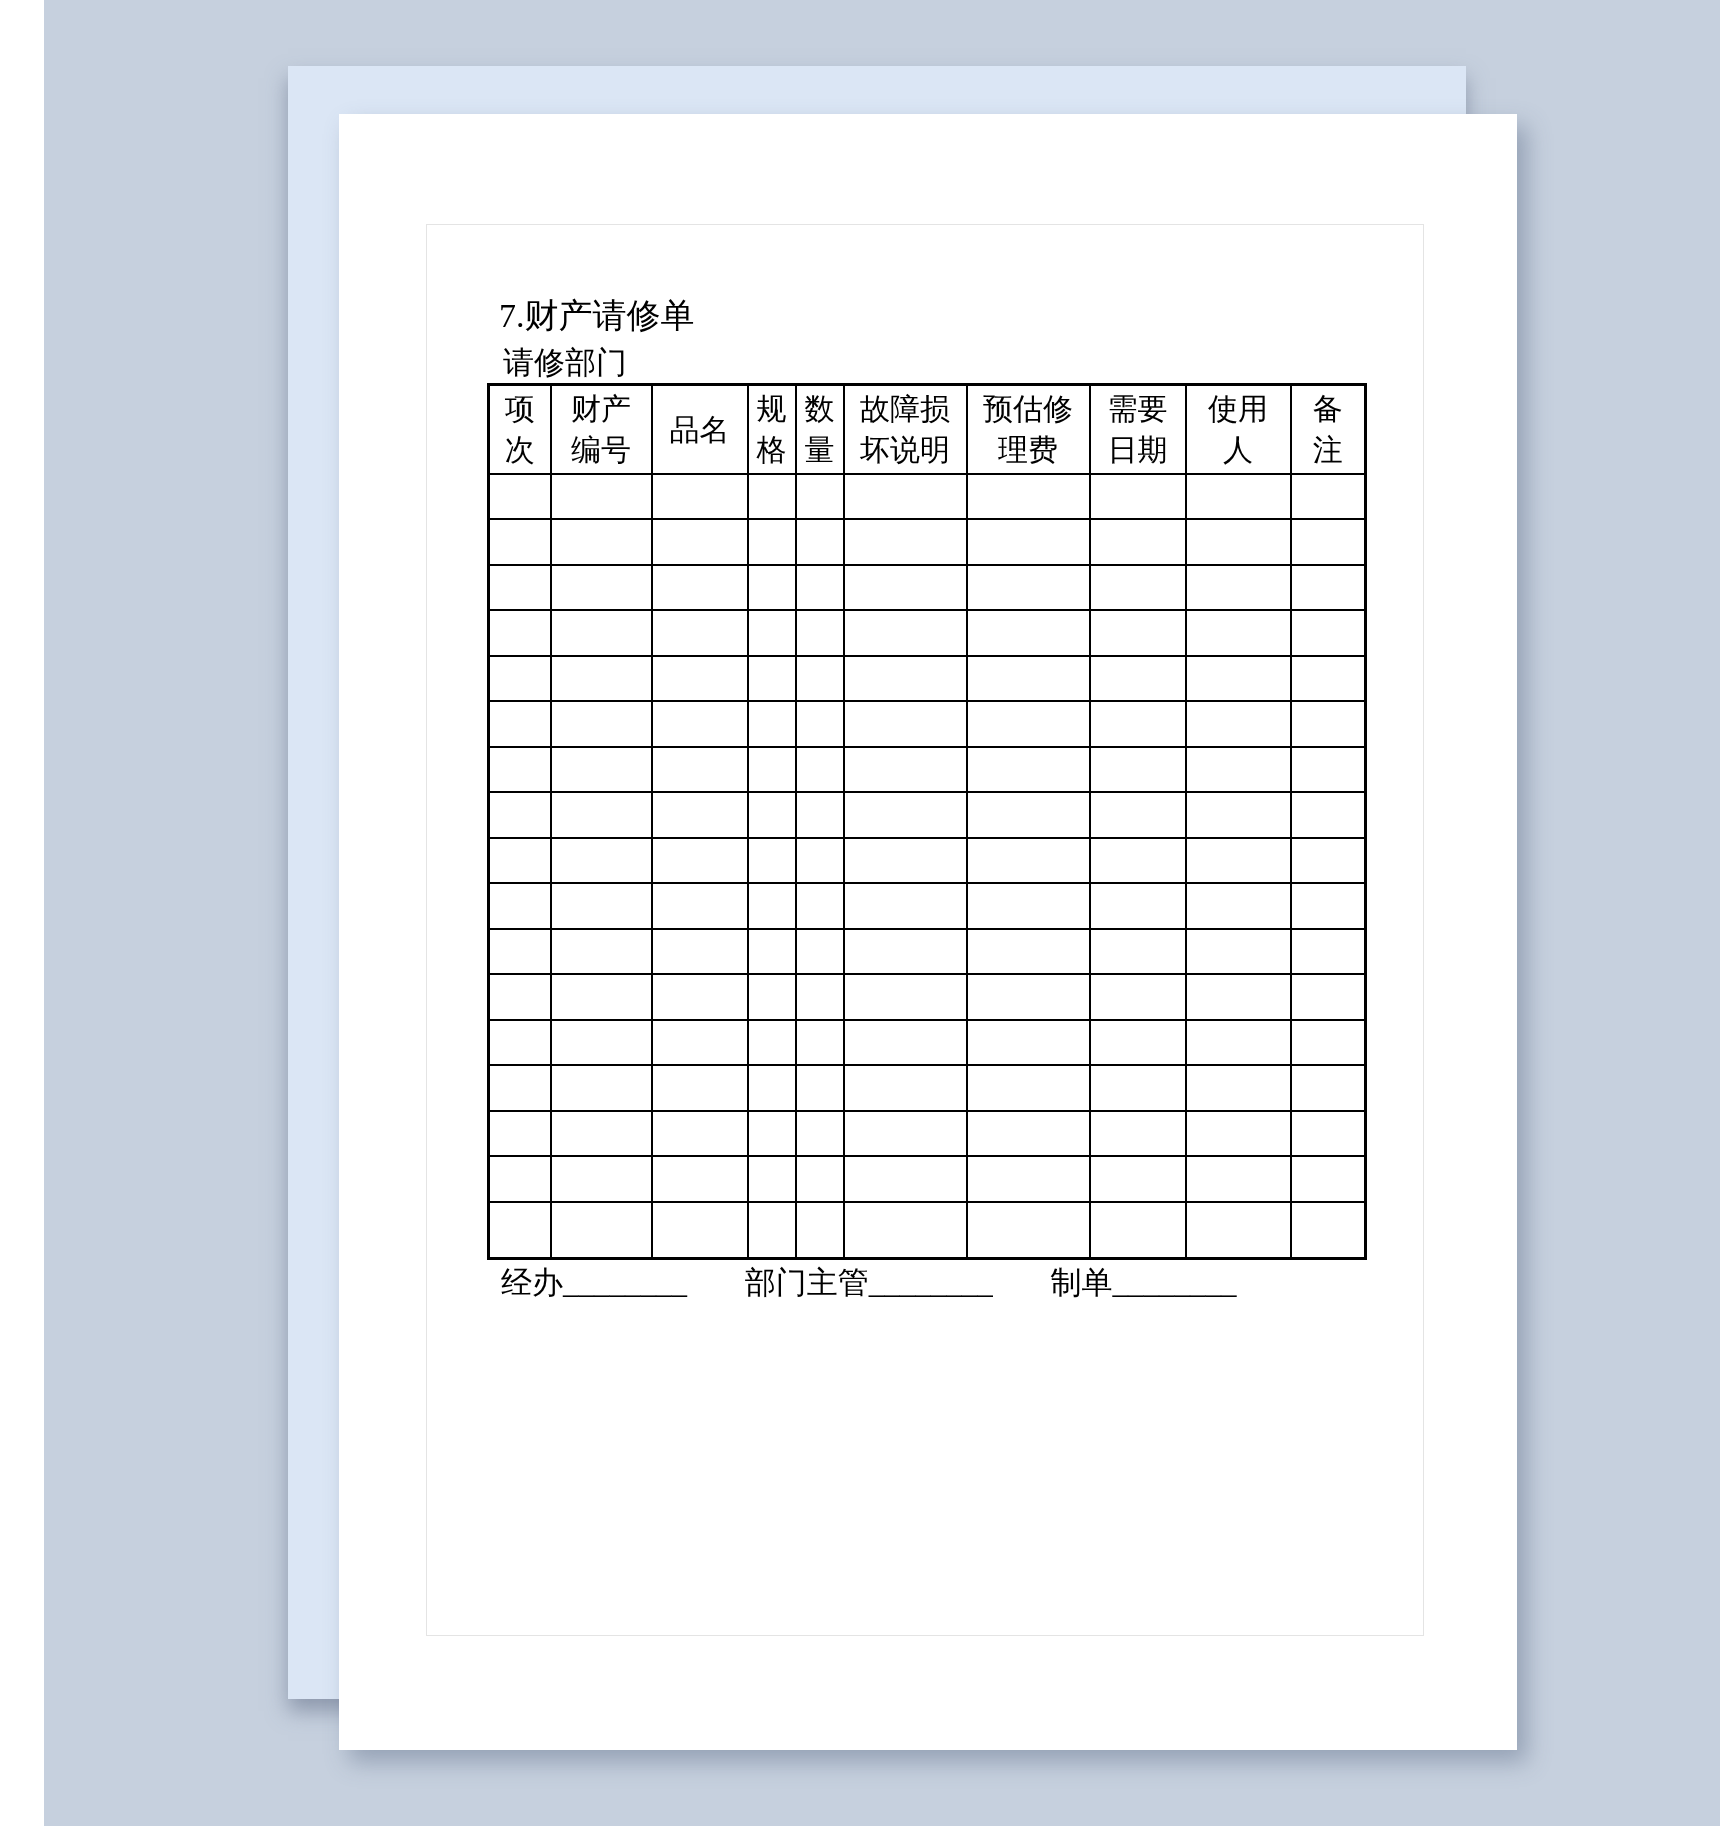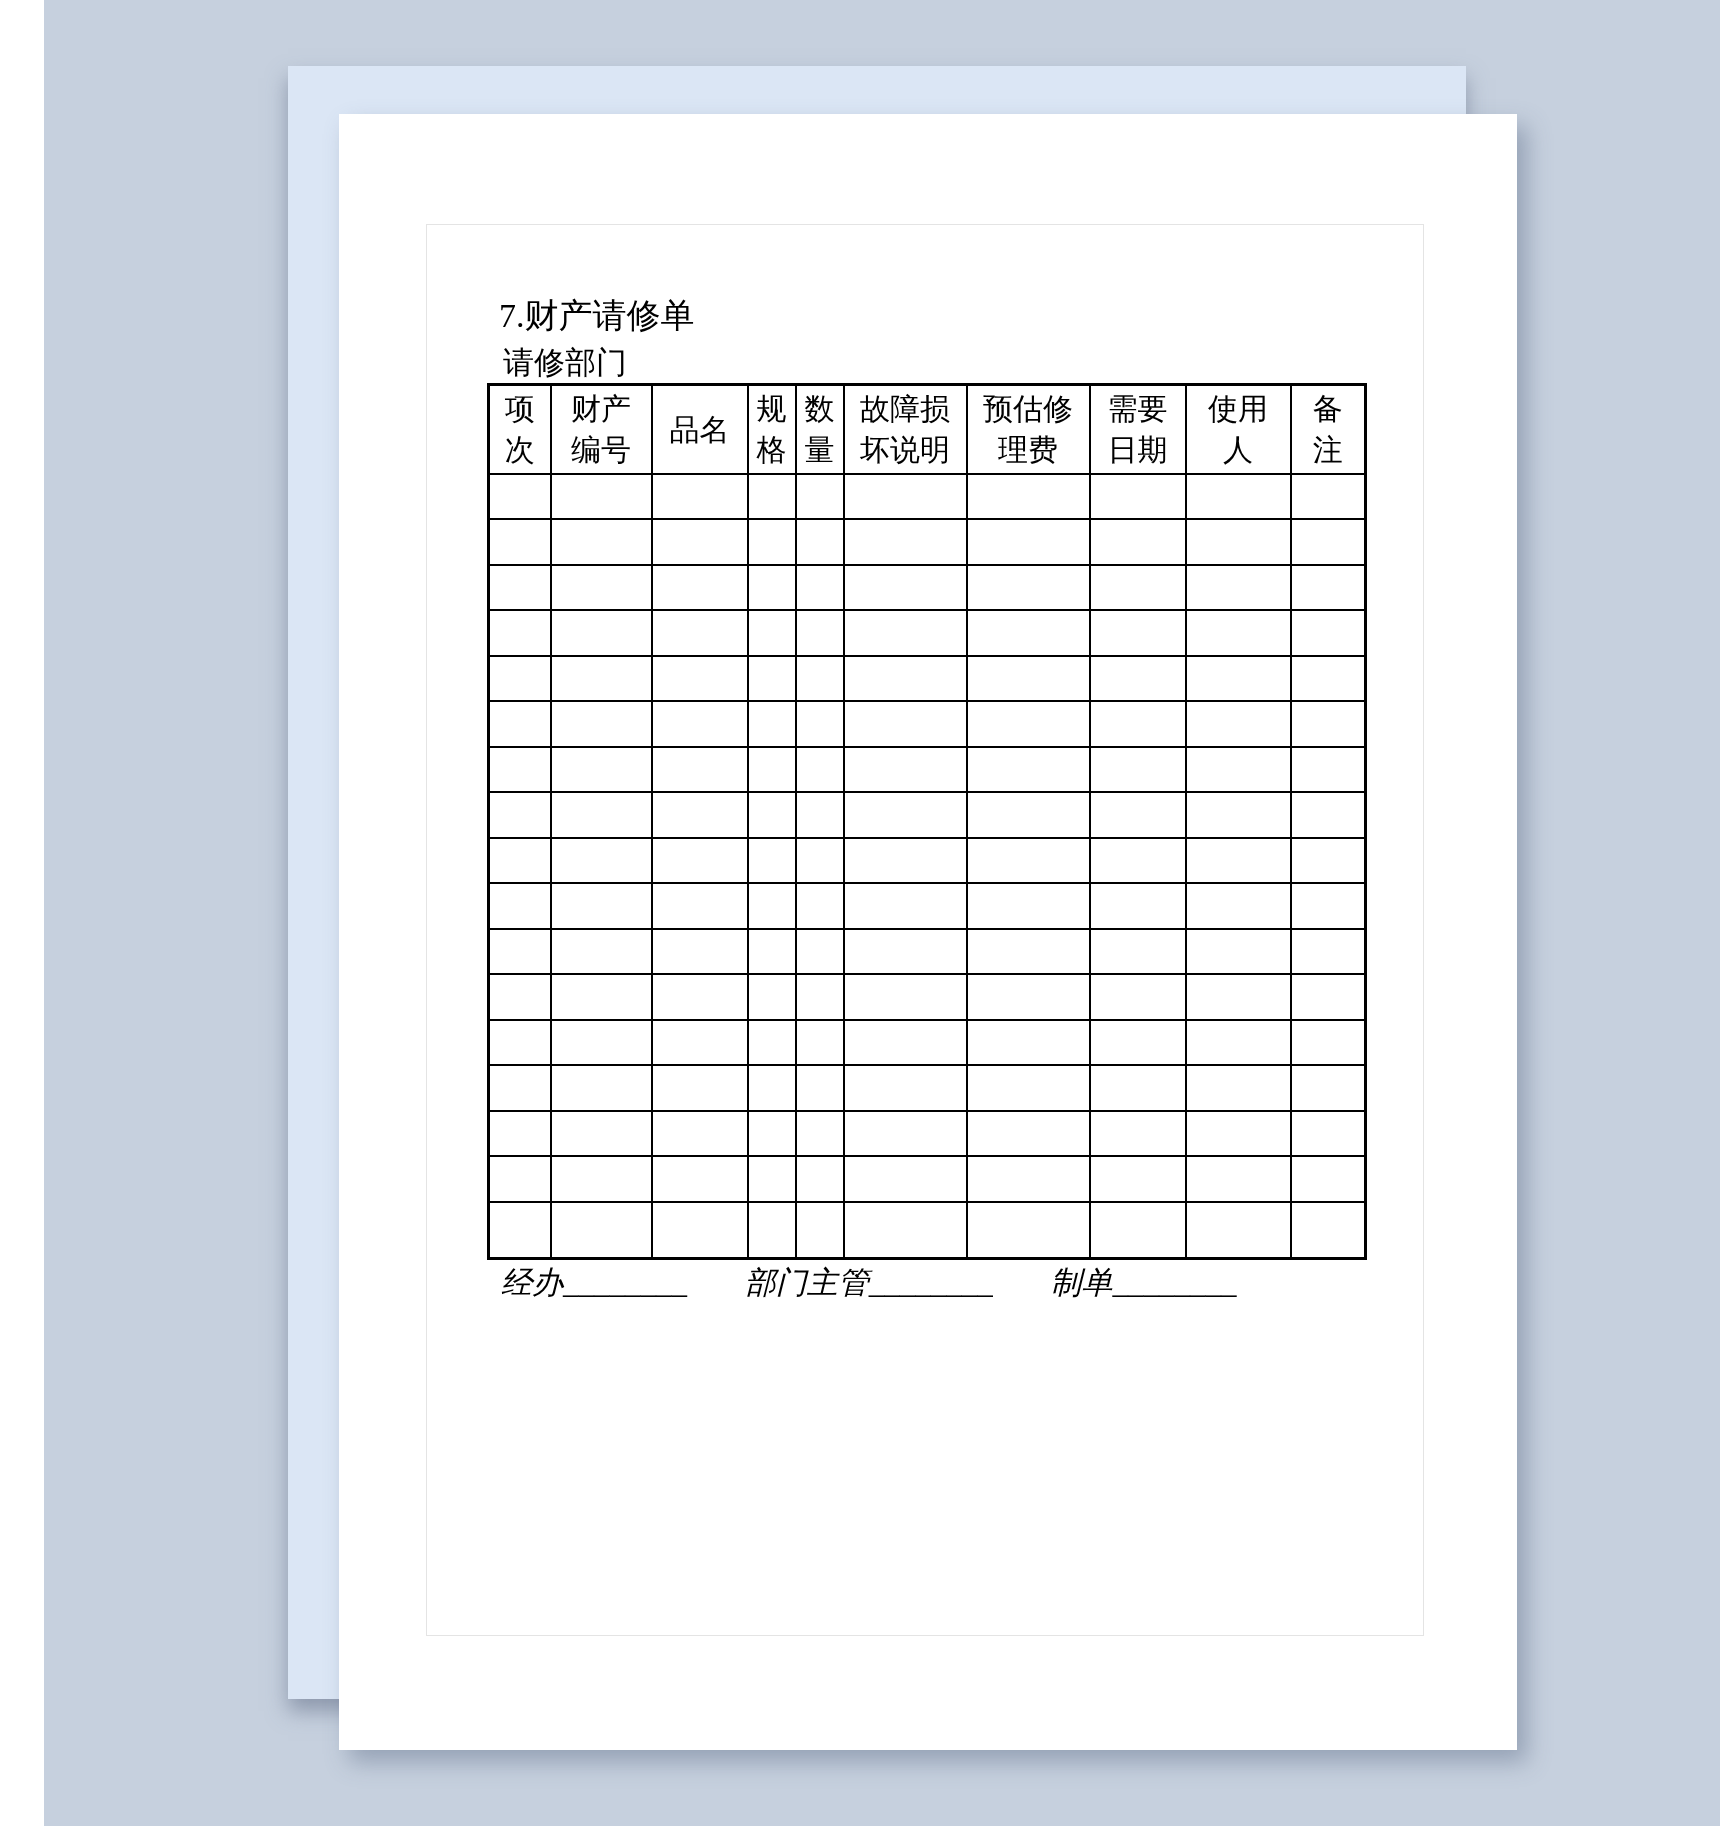--- a/index.html
+++ b/index.html
@@ -60,21 +60,21 @@
   table.form-table thead tr{height:89px;}
   table.form-table th{
     font-weight:normal;font-size:30px;
   }
   table.form-table th .hline{display:block;line-height:41px;}
   .footer{
     position:absolute;left:148px;top:1150px;width:877px;
     font-size:31px;line-height:38px;white-space:nowrap;
     padding-left:14px;
   }
-  .footer .sig{margin-right:50px;font-style:italic;}
+  .footer .sig{margin-right:50px;}
   .footer .sig:last-child{margin-right:0;text-align:right;}
 </style>
 </head>
 <body>
 
 <div class="screen">
   <div class="back-sheet"></div>
   <div class="page">
     <div class="margin-guide"></div>
 

